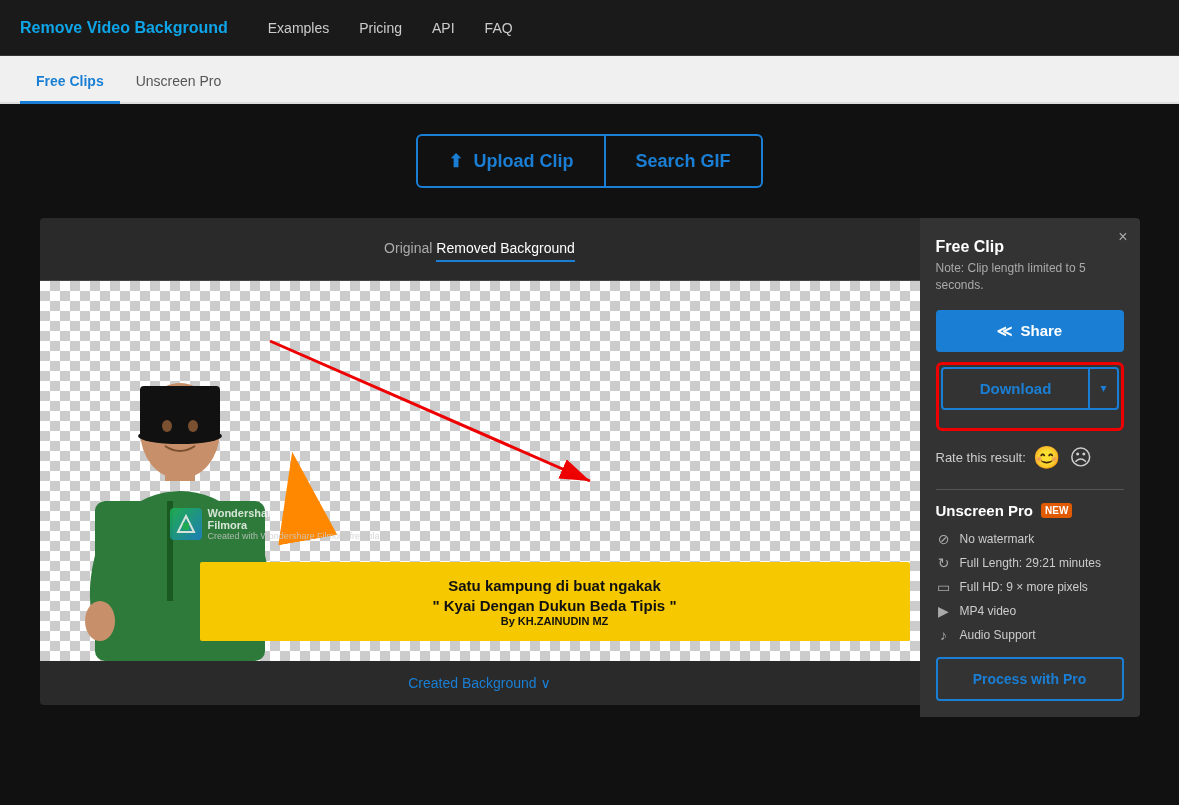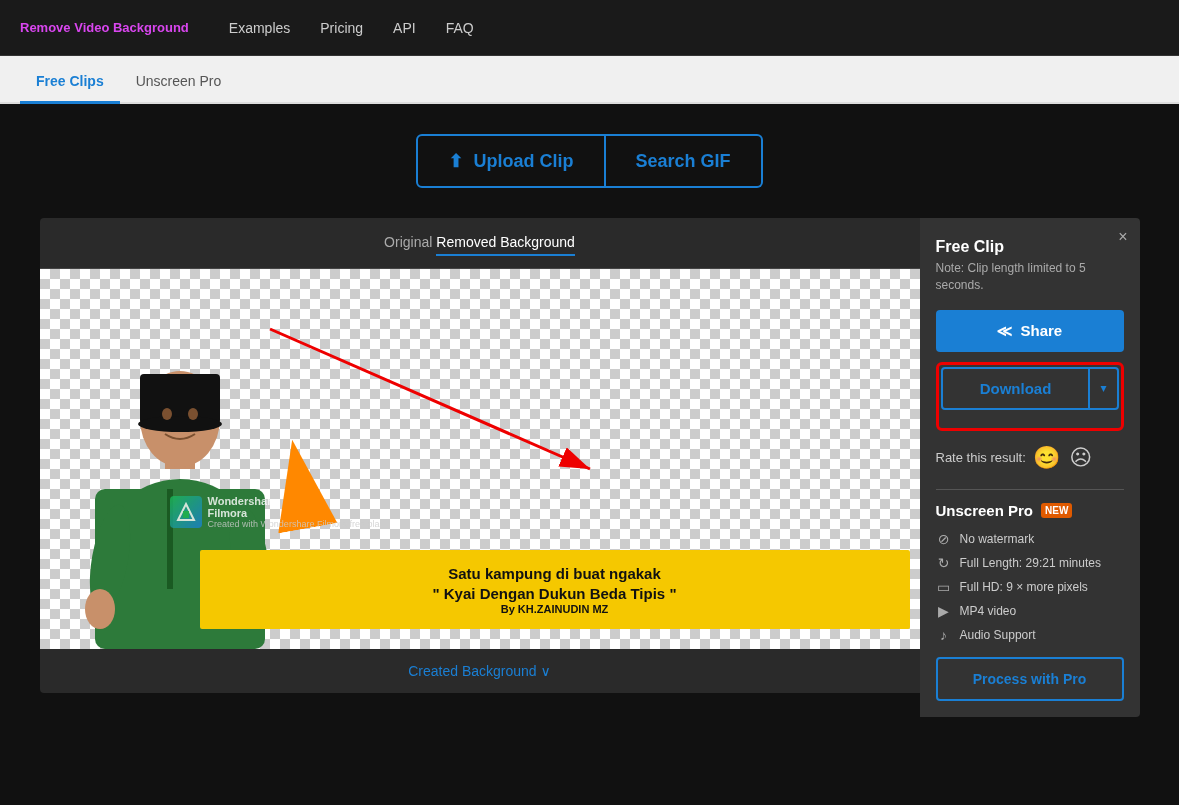--- a/index.html
+++ b/index.html
@@ -8,22 +8,22 @@
     
     .top-nav {
       background: #1a1a1a;
       display: flex;
       align-items: center;
       padding: 0 20px;
       height: 56px;
       border-bottom: 1px solid #333;
     }
     .nav-brand {
-      color: #d946ef;
-      font-size: 13px;
+      color: #0ea5e9;
+      font-size: 16px;
       font-weight: 600;
       margin-right: 40px;
       white-space: nowrap;
     }
     .nav-links {
       display: flex;
       gap: 30px;
     }
     .nav-link {
       color: #ccc;
@@ -108,21 +108,21 @@
 
     
     .video-panel {
       flex: 1;
       background: #2a2a2a;
       border-radius: 4px 0 0 4px;
     }
     .video-tabs {
       display: flex;
       gap: 4px;
-      padding: 12px 20px;
+      padding: 18px 20px;
       border-bottom: 1px solid #444;
       justify-content: center;
     }
     .video-tab {
       font-size: 14px;
       color: #aaa;
       cursor: pointer;
       padding: 4px 0;
     }
     .video-tab.active {

